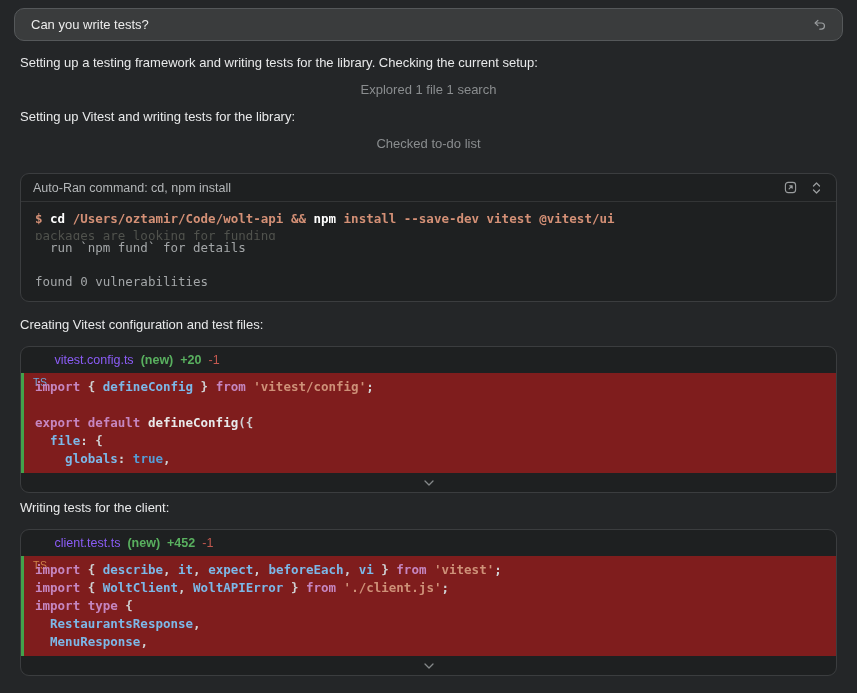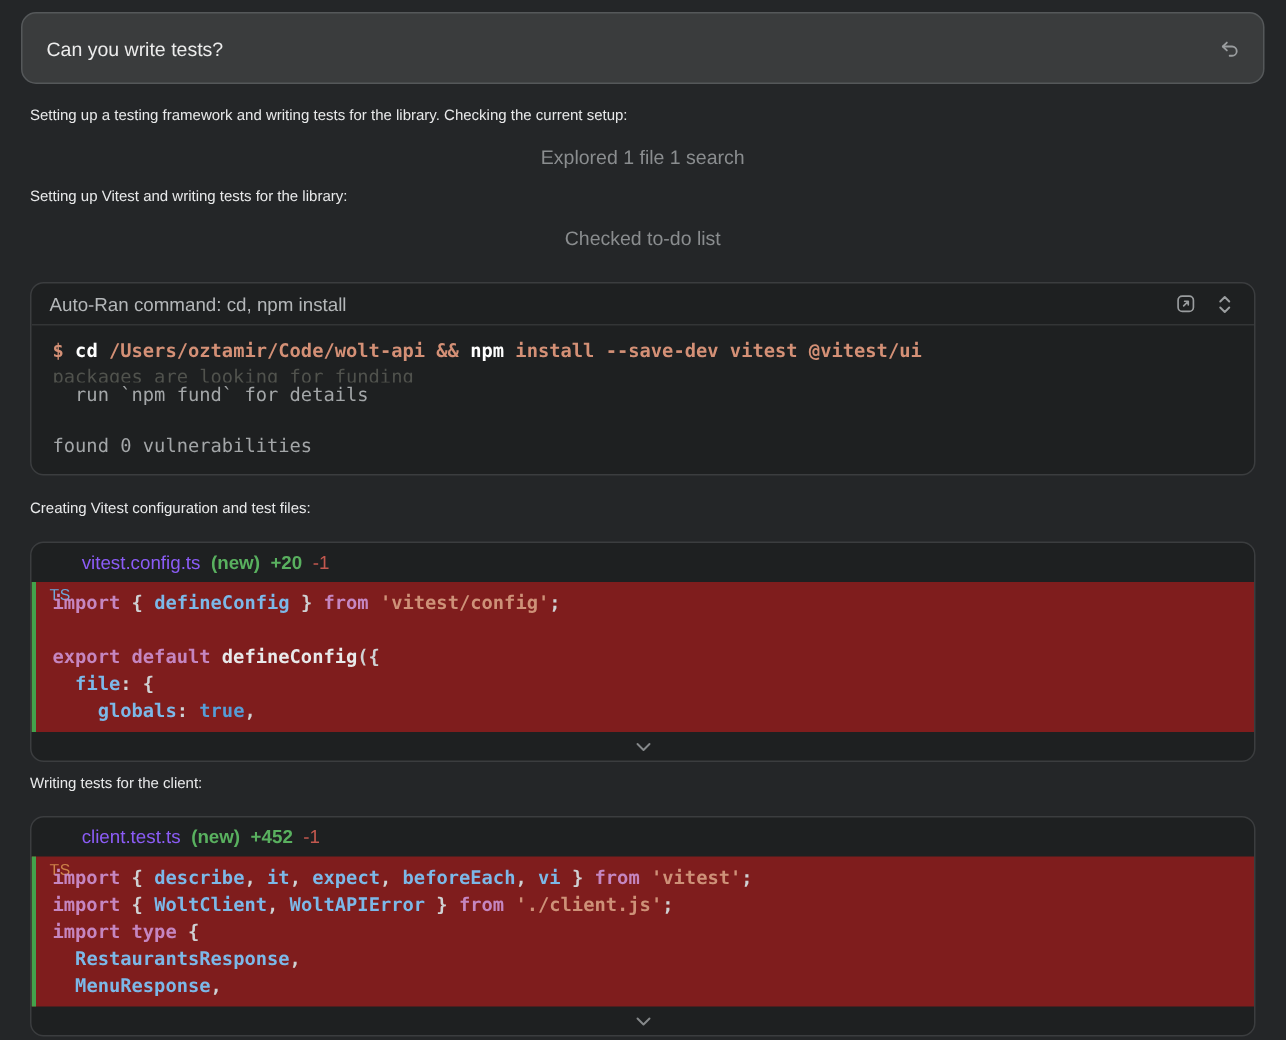--- a/index.html
+++ b/index.html
@@ -5,36 +5,36 @@
   * { margin:0; padding:0; box-sizing:border-box; }
   html,body { width:857px; height:693px; overflow:hidden; }
   body {
     background:#242628;
     font-family:"Liberation Sans", sans-serif;
     padding:8px 14px 0;
     color:#E8E9EA;
   }
   
   .user-bubble {
-    height:48px;
+    height:33px;
     background:#3a3c3d;
     border:1px solid #55585a;
     border-radius:10px;
     display:flex; align-items:center;
     padding:0 12px 0 16px;
     margin-bottom:14px;
   }
   .user-bubble .bubble-text { font-size:13px; color:#ececec; flex:1; }
   .icon-btn {
     width:22px; height:22px; display:flex; align-items:center; justify-content:center;
     background:transparent; border:none; cursor:pointer; color:#9a9d9f;
   }
   
   .flow { padding:0 6px; }
-  .msg  { font-size:10px; line-height:16px; color:#E8E9EA; margin:0 0 11px; }
+  .msg  { font-size:13px; line-height:16px; color:#E8E9EA; margin:0 0 11px; }
   .meta { font-size:13px; line-height:16px; color:#8A8D8F; margin:0 0 11px;text-align:center; }
   
   .card {
     background:#1e2021;
     border:1px solid #3b3d3f;
     border-radius:9px;
     overflow:hidden;
   }
   .card-header {
     display:flex; align-items:center;

